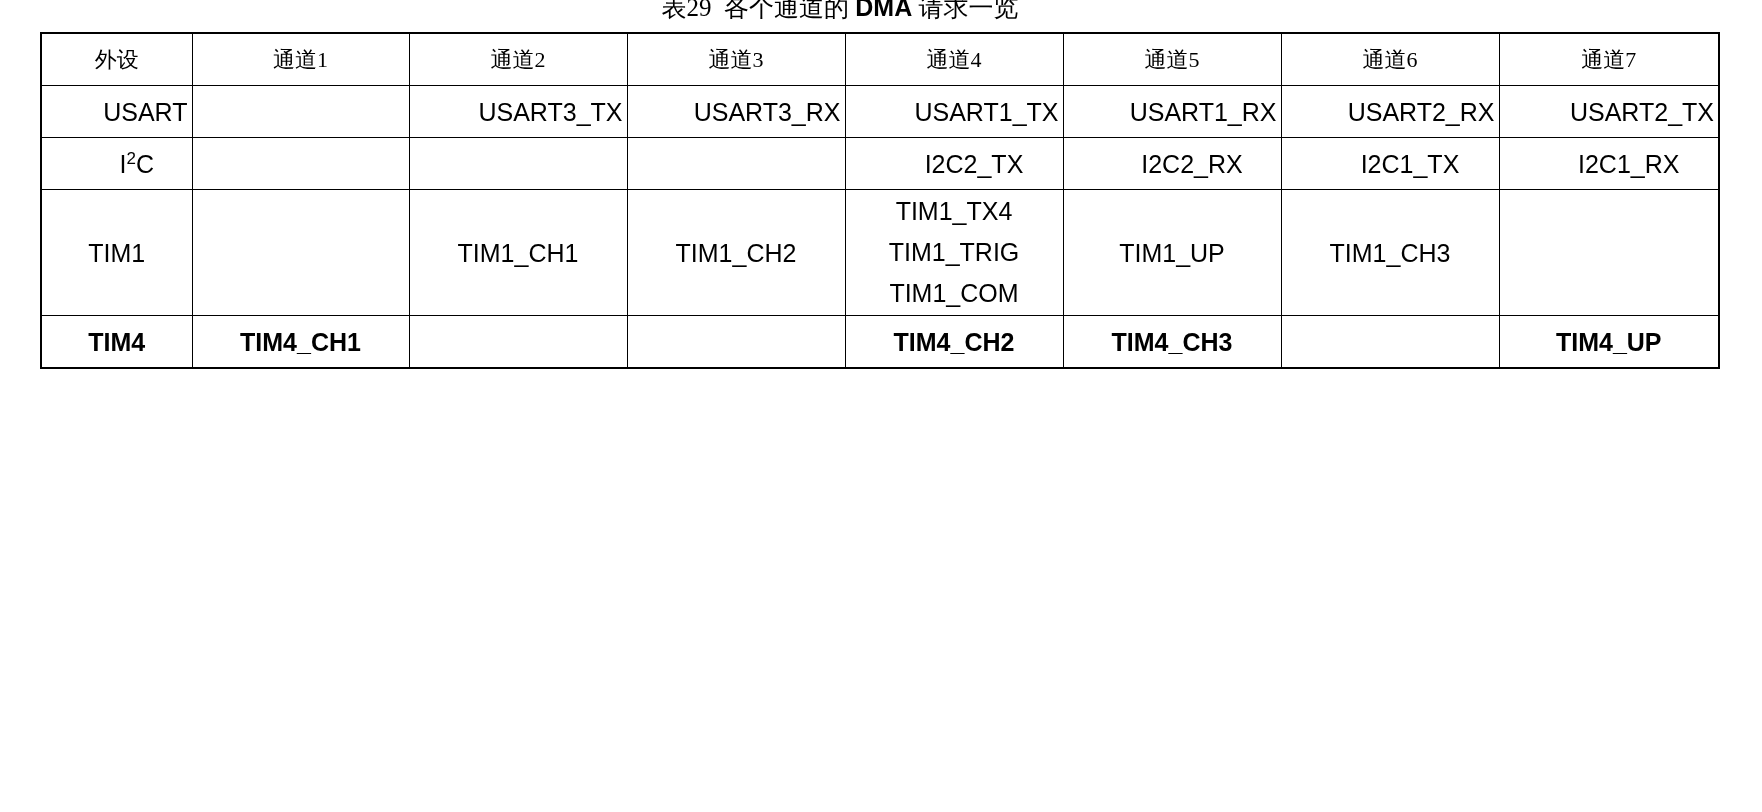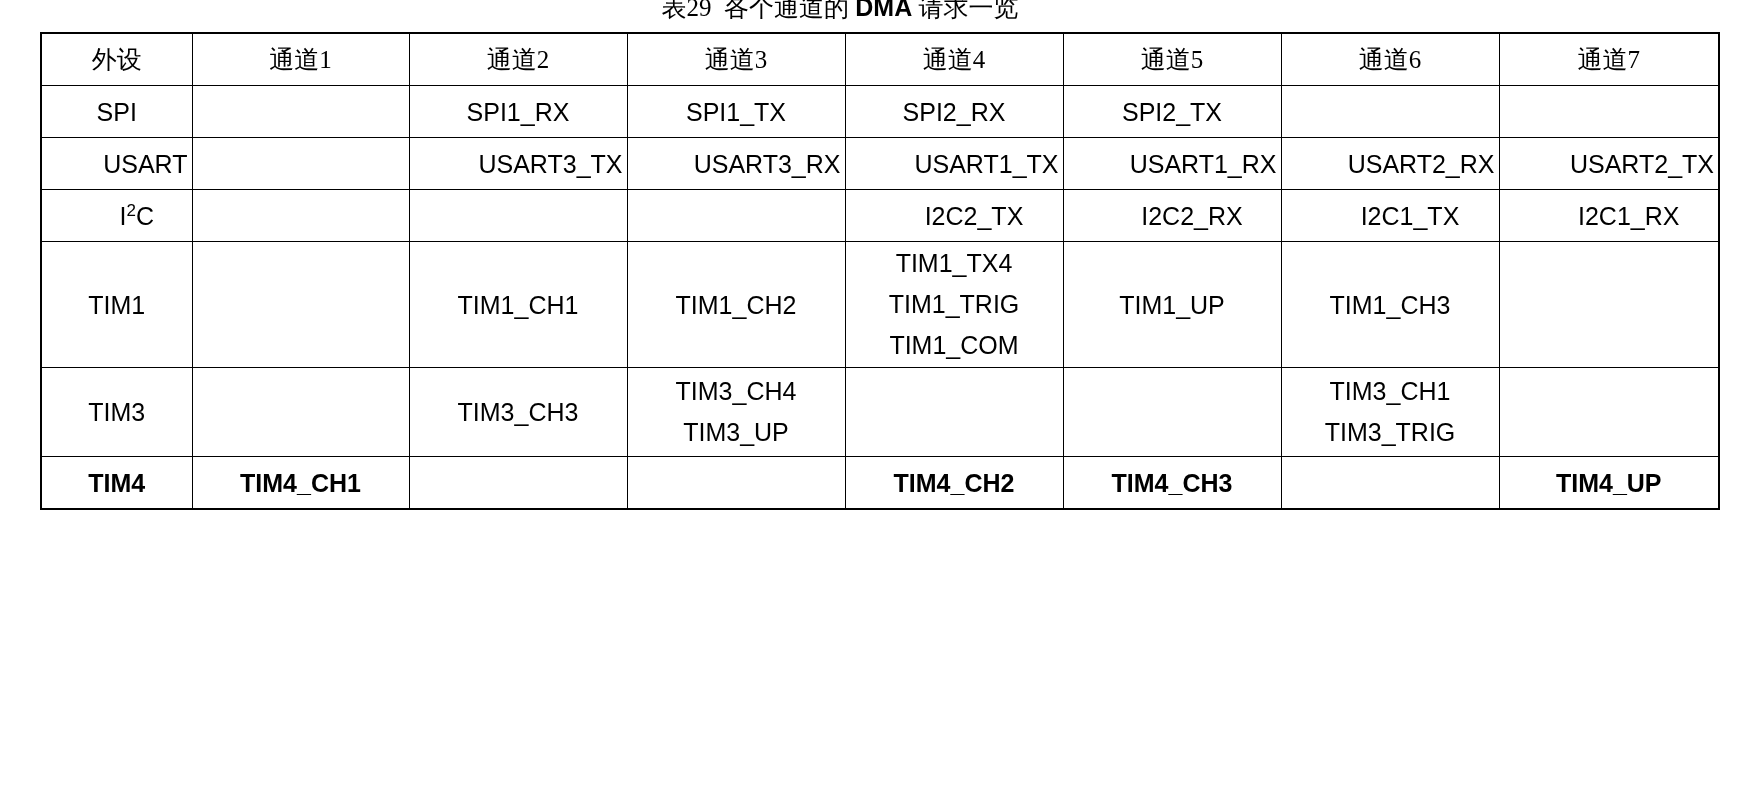--- a/index.html
+++ b/index.html
@@ -53,21 +53,21 @@
     text-align: center;
     vertical-align: middle;
     font-size: 25px;
     font-weight: normal;
     padding: 0 4px;
     line-height: 38px;
     font-family: "Liberation Sans", sans-serif;
   }
   table.dma thead td {
     font-family: "Liberation Serif", serif;
-    font-size: 25px;
+    font-size: 22px;
     height: 51px;
   }
   col.c0 { width: 151px; }
   col.c1 { width: 217px; }
   col.c2 { width: 218px; }
   col.c3 { width: 218px; }
   col.c4 { width: 218px; }
   col.c5 { width: 218px; }
   col.c6 { width: 218px; }
   col.c7 { width: 220px; }
@@ -121,30 +121,20 @@
           <td><span>通道3</span></td>
           <td><span>通道4</span></td>
           <td><span>通道5</span></td>
           <td><span>通道6</span></td>
           <td><span>通道7</span></td>
         </tr>
       </thead>
       <tbody>
 
 
-        <tr class="r-2">
-          <td>SPI</td>
-          <td></td>
-          <td>SPI1_RX</td>
-          <td>SPI1_TX</td>
-          <td>SPI2_RX</td>
-          <td>SPI2_TX</td>
-          <td></td>
-          <td></td>
-        </tr>
 
         <tr class="r-3">
           <td>USART</td>
           <td></td>
           <td>USART3_TX</td>
           <td>USART3_RX</td>
           <td>USART1_TX</td>
           <td>USART1_RX</td>
           <td>USART2_RX</td>
           <td>USART2_TX</td>
@@ -170,36 +160,20 @@
             <span class="multi">TIM1_TX4</span>
             <span class="multi">TIM1_TRIG</span>
             <span class="multi">TIM1_COM</span>
           </td>
           <td>TIM1_UP</td>
           <td>TIM1_CH3</td>
           <td></td>
         </tr>
 
 
-        <tr class="r-7">
-          <td>TIM3</td>
-          <td></td>
-          <td>TIM3_CH3</td>
-          <td>
-            <span class="multi">TIM3_CH4</span>
-            <span class="multi">TIM3_UP</span>
-          </td>
-          <td></td>
-          <td></td>
-          <td>
-            <span class="multi">TIM3_CH1</span>
-            <span class="multi">TIM3_TRIG</span>
-          </td>
-          <td></td>
-        </tr>
 
         <tr class="r-8">
           <td>TIM4</td>
           <td>TIM4_CH1</td>
           <td></td>
           <td></td>
           <td>TIM4_CH2</td>
           <td>TIM4_CH3</td>
           <td></td>
           <td>TIM4_UP</td>

